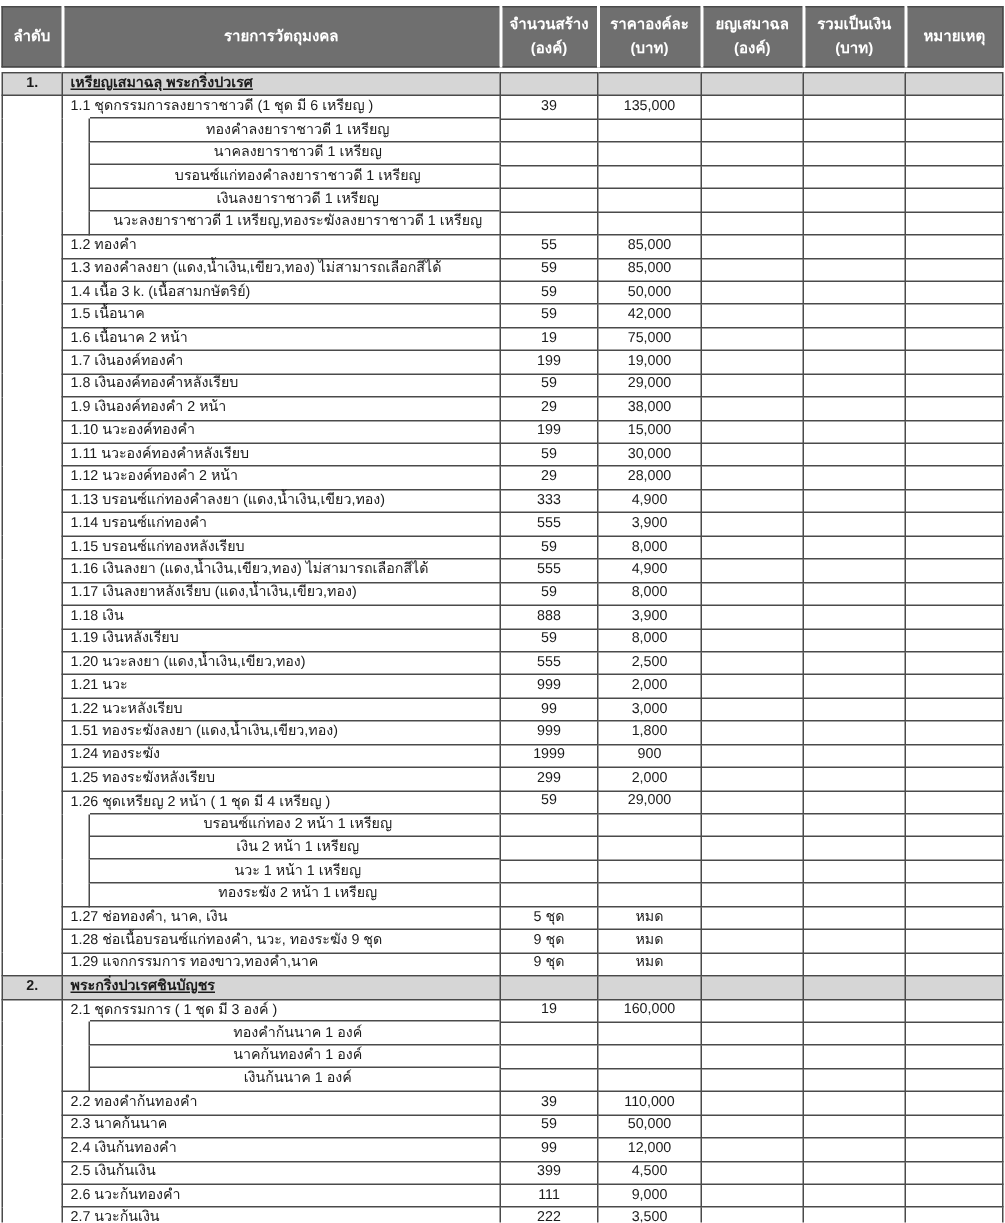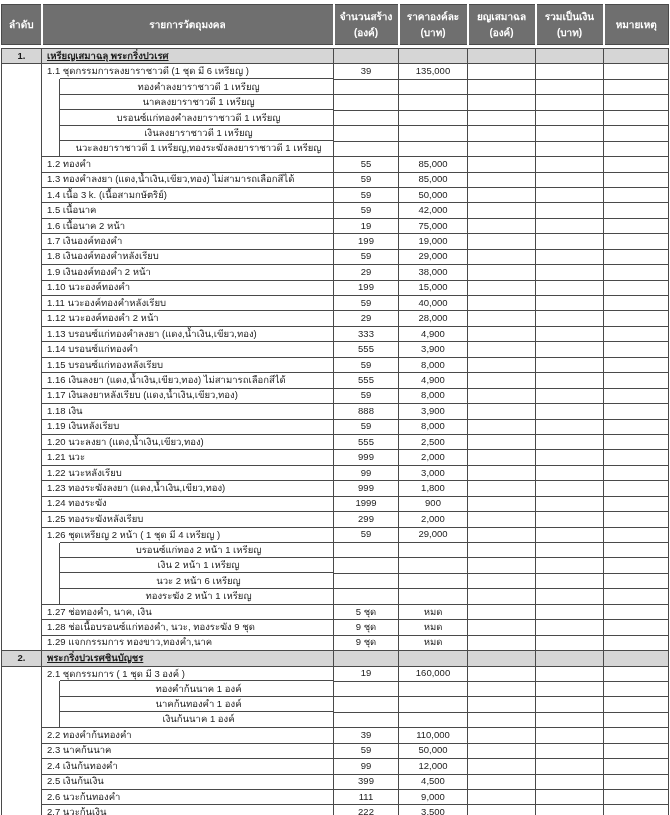--- a/index.html
+++ b/index.html
@@ -219,21 +219,21 @@
             <td class="c-name b" colspan="2">1.10 นวะองค์ทองคำ</td>
             <td class="c-num b">199</td>
             <td class="c-num b">15,000</td>
             <td class="c-num b"></td>
             <td class="c-num b"></td>
             <td class="c-num b"></td>
           </tr>
           <tr>
             <td class="c-name b" colspan="2">1.11 นวะองค์ทองคำหลังเรียบ</td>
             <td class="c-num b">59</td>
-            <td class="c-num b">40,000</td>
+            <td class="c-num b">30,000</td>
             <td class="c-num b"></td>
             <td class="c-num b"></td>
             <td class="c-num b"></td>
           </tr>
           <tr>
             <td class="c-name b" colspan="2">1.12 นวะองค์ทองคำ 2 หน้า</td>
             <td class="c-num b">29</td>
             <td class="c-num b">28,000</td>
             <td class="c-num b"></td>
             <td class="c-num b"></td>
@@ -313,21 +313,21 @@
           </tr>
           <tr>
             <td class="c-name b" colspan="2">1.22 นวะหลังเรียบ</td>
             <td class="c-num b">99</td>
             <td class="c-num b">3,000</td>
             <td class="c-num b"></td>
             <td class="c-num b"></td>
             <td class="c-num b"></td>
           </tr>
           <tr>
-            <td class="c-name b" colspan="2">1.23 ทองระฆังลงยา (แดง,น้ำเงิน,เขียว,ทอง)</td>
+            <td class="c-name b" colspan="2">1.51 ทองระฆังลงยา (แดง,น้ำเงิน,เขียว,ทอง)</td>
             <td class="c-num b">999</td>
             <td class="c-num b">1,800</td>
             <td class="c-num b"></td>
             <td class="c-num b"></td>
             <td class="c-num b"></td>
           </tr>
           <tr>
             <td class="c-name b" colspan="2">1.24 ทองระฆัง</td>
             <td class="c-num b">1999</td>
             <td class="c-num b">900</td>
@@ -362,21 +362,21 @@
           </tr>
           <tr>
             <td class="c-subname partial p-sub">เงิน 2 หน้า 1 เหรียญ</td>
             <td class="c-num b"></td>
             <td class="c-num b"></td>
             <td class="c-num b"></td>
             <td class="c-num b"></td>
             <td class="c-num b"></td>
           </tr>
           <tr>
-            <td class="c-subname partial p-sub">นวะ 2 หน้า 6 เหรียญ</td>
+            <td class="c-subname partial p-sub">นวะ 1 หน้า 1 เหรียญ</td>
             <td class="c-num b"></td>
             <td class="c-num b"></td>
             <td class="c-num b"></td>
             <td class="c-num b"></td>
             <td class="c-num b"></td>
           </tr>
           <tr>
             <td class="c-subname b">ทองระฆัง 2 หน้า 1 เหรียญ</td>
             <td class="c-num b"></td>
             <td class="c-num b"></td>

